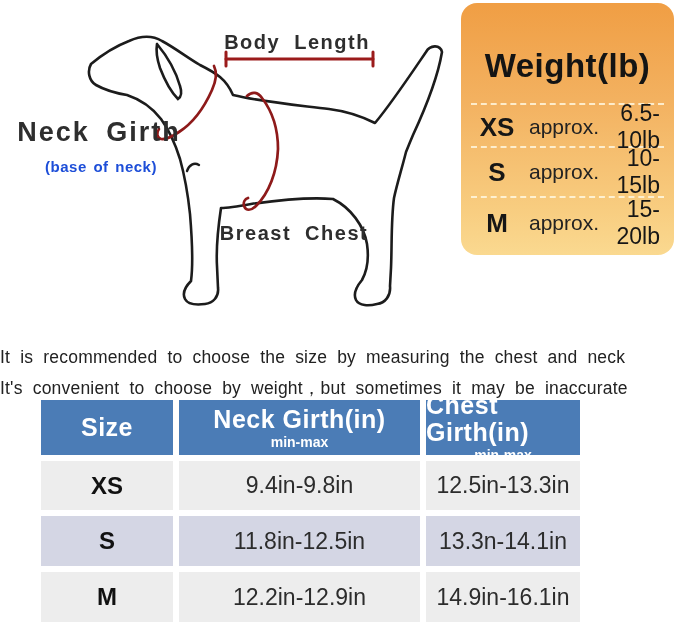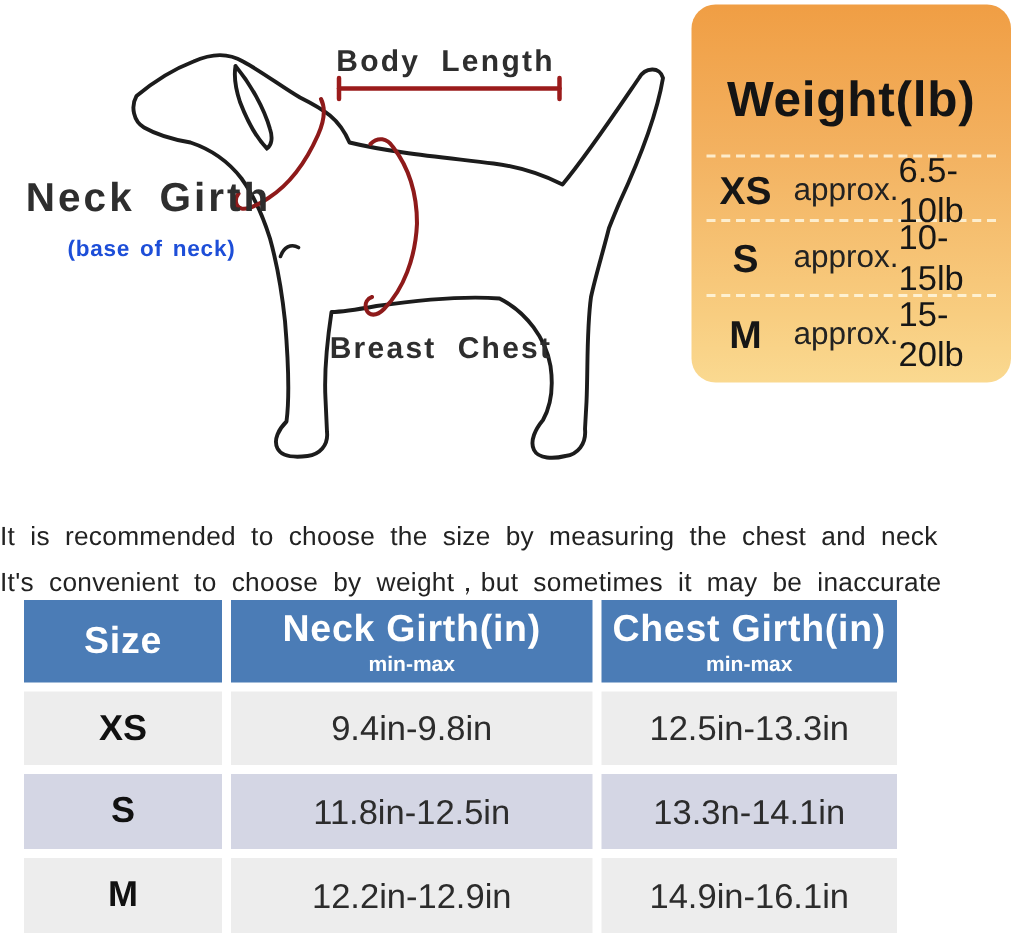--- a/index.html
+++ b/index.html
@@ -19,28 +19,28 @@
   #weight-panel{position:absolute;left:461px;top:3px;width:213px;height:252px;border-radius:16px;
     background:linear-gradient(180deg,#f09e44 0%,#f3b261 40%,#f8cd80 82%,#fad990 100%);}
   #weight-title{position:absolute;left:0;top:44px;width:100%;text-align:center;
     font-size:33px;font-weight:bold;color:#141414;letter-spacing:.5px;}
   .panel-divider{position:absolute;left:10px;right:10px;height:0;
     border-top:2px dashed rgba(255,250,230,.8);}
   .weight-row{position:absolute;left:0;width:100%;height:36px;display:flex;align-items:center;
     padding:0 12px;box-sizing:border-box;color:#161616;}
   .weight-size{width:48px;text-align:center;font-size:26px;font-weight:bold;}
   .weight-approx{font-size:21px;margin-left:8px;color:#222;}
-  .weight-value{flex:1;font-size:23px;padding-right:2px;}
+  .weight-value{flex:1;text-align:right;font-size:23px;padding-right:2px;}
   
   .note-line{position:absolute;left:0;width:591px;text-align:center;white-space:nowrap;
     font-size:17.5px;font-weight:500;color:#222;letter-spacing:.2px;word-spacing:5px;}
   #note-line-1{top:347px;}
   #note-line-2{top:376px;}
   
-  #size-table{position:absolute;left:16px;top:400px;width:582px;display:grid;
+  #size-table{position:absolute;left:41px;top:400px;width:539px;display:grid;
     grid-template-columns:132px 241px 1fr;grid-template-rows:55px 49px 50px 50px;
     gap:6px;background:#ffffff;}
   .th{background:#4b7cb6;color:#ffffff;display:flex;flex-direction:column;
     align-items:center;justify-content:center;line-height:1.05;}
   .th-label{font-size:25px;font-weight:bold;letter-spacing:.5px;}
   .th-sub{font-size:14px;font-weight:600;margin-top:3px;text-align:center;}
   .td{display:flex;align-items:center;justify-content:center;font-size:23px;color:#2c2c2c;}
   .td-size{font-weight:bold;color:#111;font-size:24px;}
   .row-a{background:#ededed;}
   .row-b{background:#d4d6e4;}

